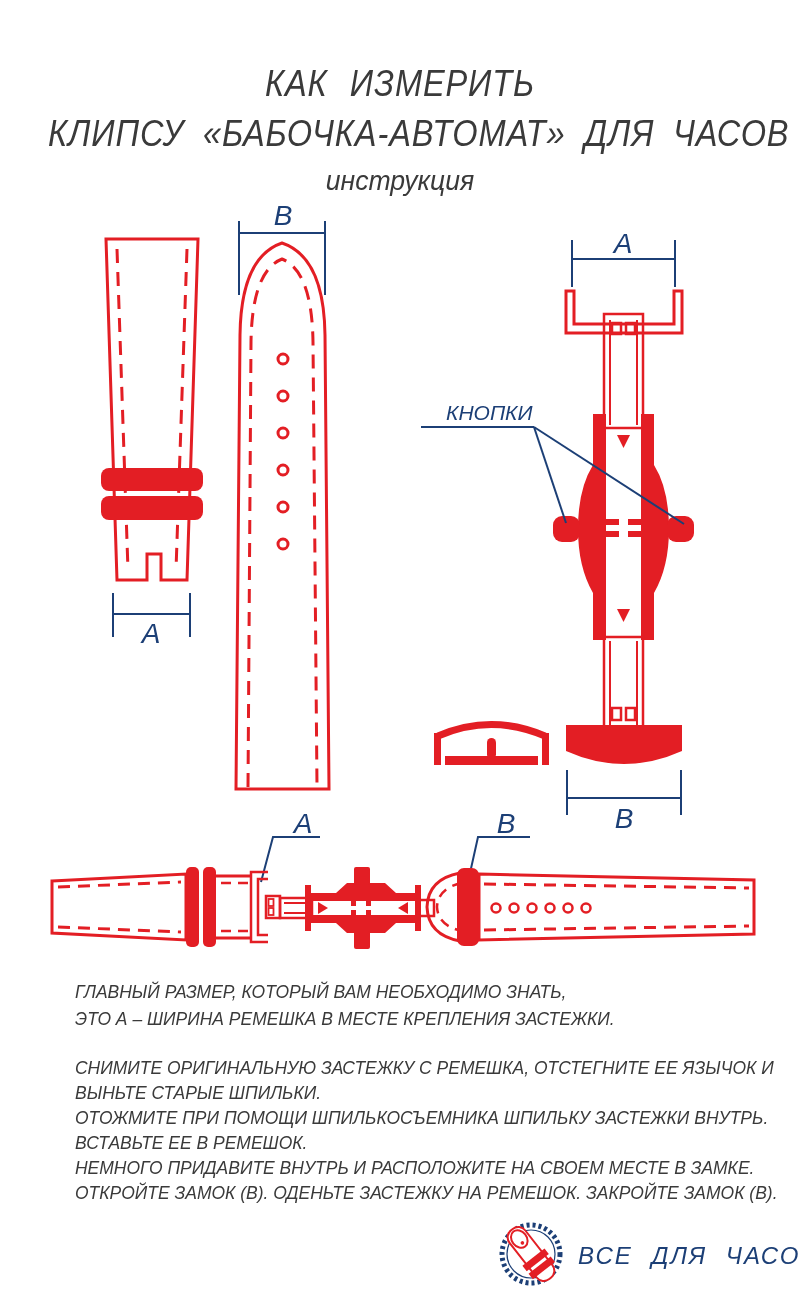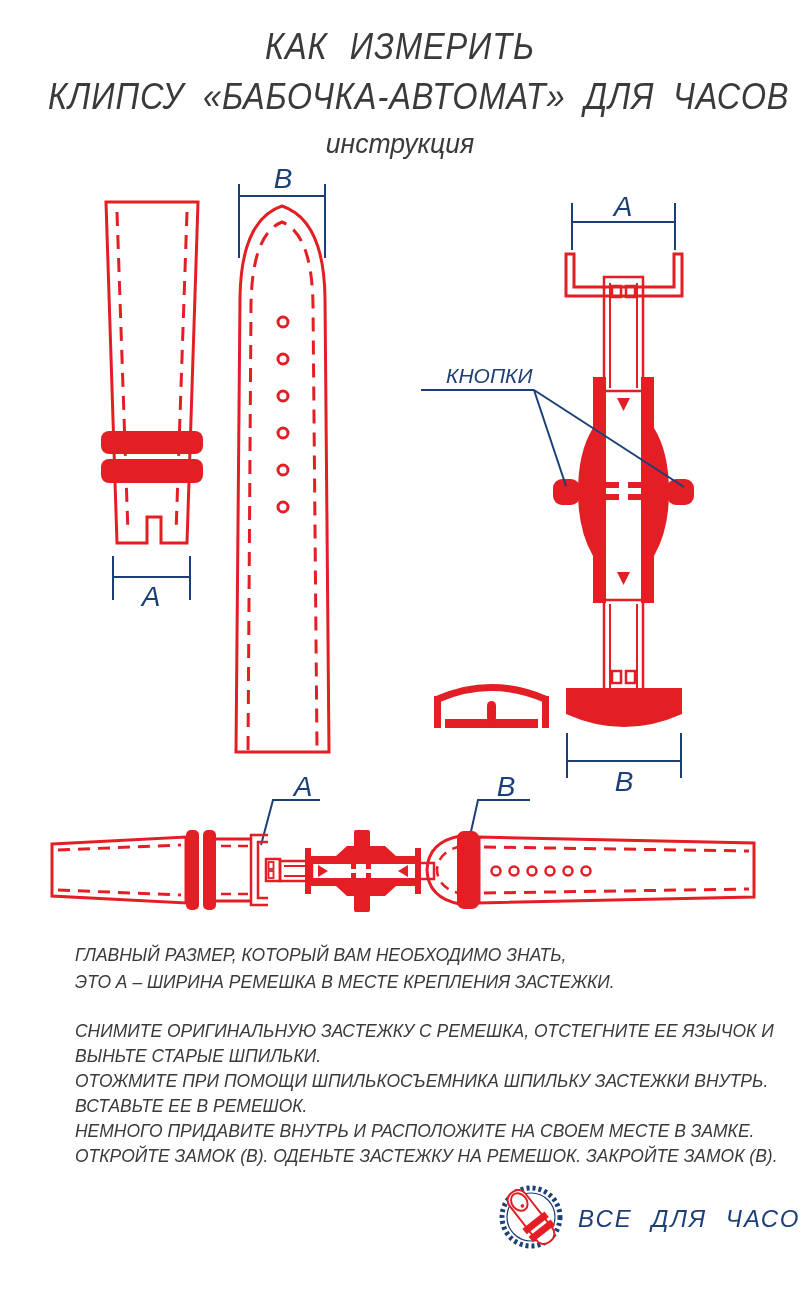--- a/index.html
+++ b/index.html
@@ -1,20 +1,20 @@
 <!DOCTYPE html>
 <html><head>
 <meta charset="utf-8">
 <style>
   html,body{margin:0;padding:0;}
   body{
     width:800px;height:1302px;background:#ffffff;position:relative;overflow:hidden;
     font-family:"Liberation Sans",sans-serif;
   }
-  .page{position:absolute;inset:0;}
+  .page{position:absolute;inset:0;margin-top:37px;}
   .title-line{
     position:absolute;width:100%;text-align:center;font-style:italic;color:#3a3a3a;
     transform:scaleX(.88);white-space:nowrap;
   }
   #title1{top:26px;font-size:37px;word-spacing:14px;letter-spacing:1px;}
   #title2{top:76px;font-size:37px;word-spacing:10px;letter-spacing:1px;}
   #subtitle{top:128px;font-size:28px;transform:scaleX(.95);}
   .para{
     position:absolute;left:75px;width:700px;font-style:italic;color:#3a3a3a;
     transform:scaleX(.92);transform-origin:0 0;white-space:nowrap;

